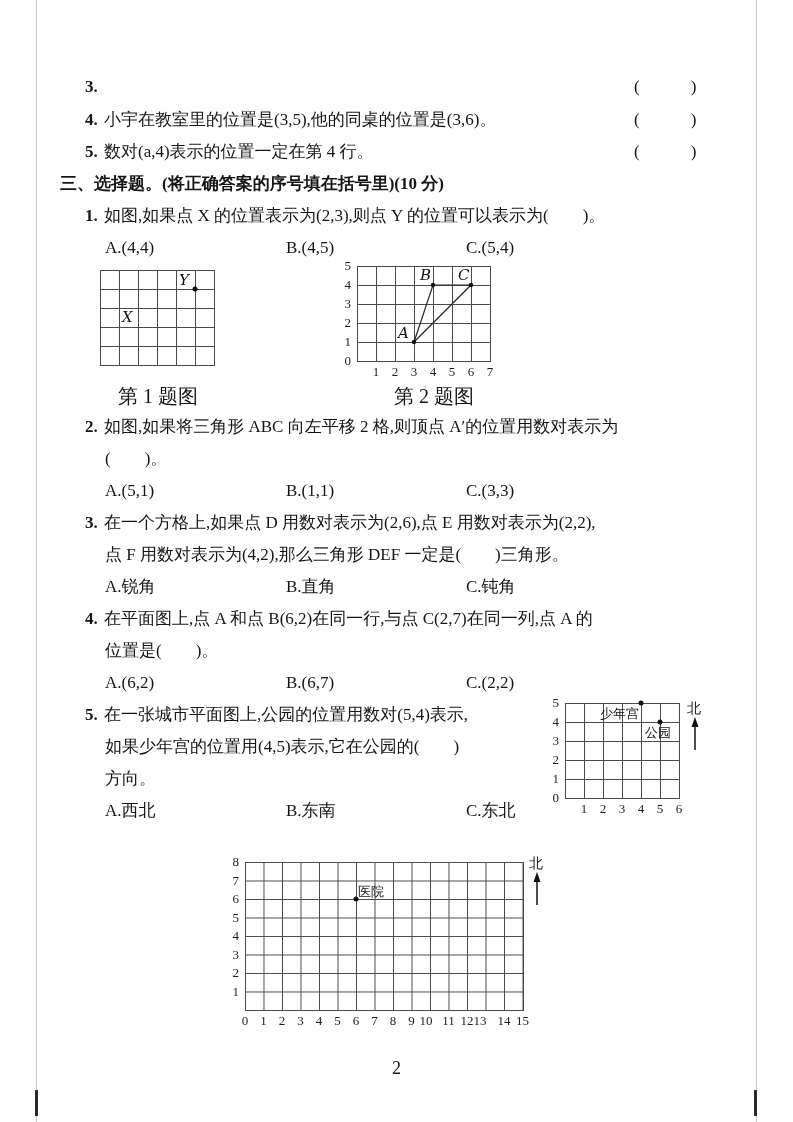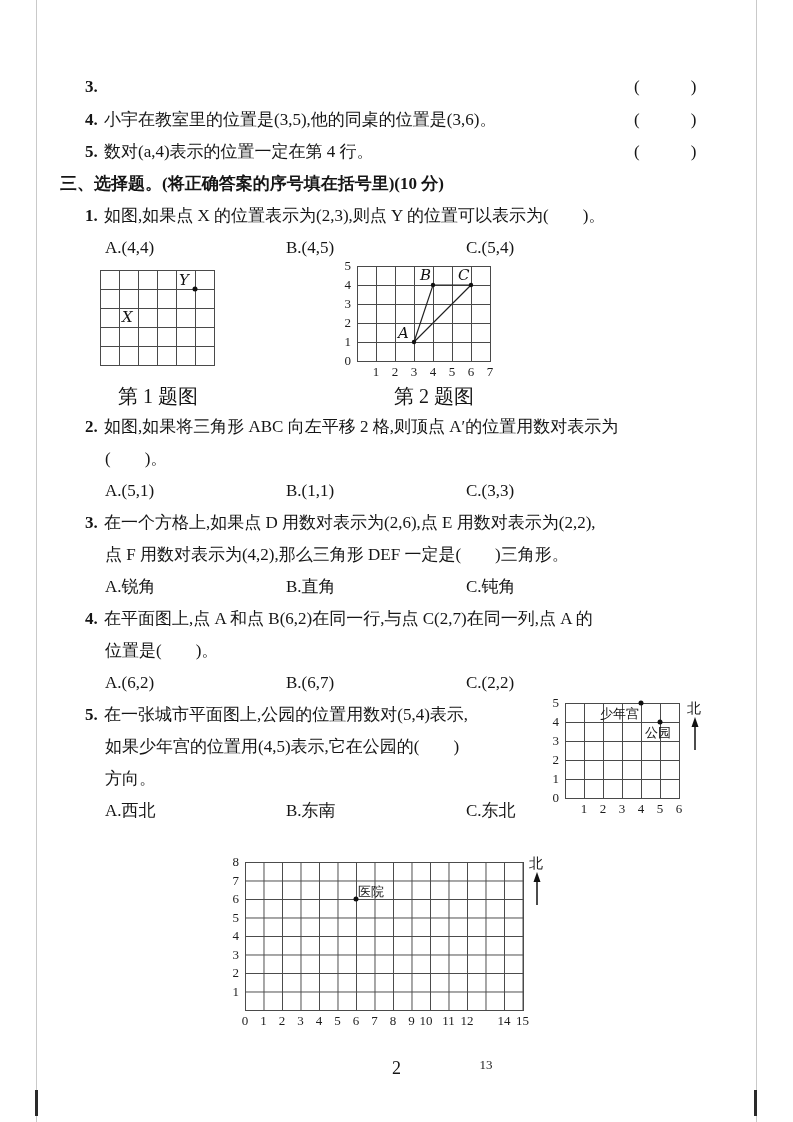--- a/index.html
+++ b/index.html
@@ -171,21 +171,21 @@
       <span style="left: 55.5px;">3</span>
       <span style="left: 74px;">4</span>
       <span style="left: 92.5px;">5</span>
       <span style="left: 111px;">6</span>
       <span style="left: 129.5px;">7</span>
       <span style="left: 148px;">8</span>
       <span style="left: 166.5px;">9</span>
       <span style="left: 181px;">10</span>
       <span style="left: 203.5px;">11</span>
       <span style="left: 222px;">12</span>
-      <span style="left: 241px; margin-top: 44px;">13</span>
+      <span style="left: 235px;">13</span>
       <span style="left: 259px;">14</span>
       <span style="left: 277.5px;">15</span>
     </div>
   <span class="dlabel" style="left:358px;top:883px">医院</span>
   <div class="dot" style="left:356px;top:899px"></div>
   <span class="dlabel" style="left:529px;top:855px;font-size:14px">北</span>
   <svg class="north-arrow" style="left:530px;top:872px" width="14" height="34">
     <line x1="7" y1="33" x2="7" y2="8" stroke="#111" stroke-width="1.5"></line>
     <polygon points="7,0 3.5,10 10.5,10" fill="#111"></polygon>
   </svg>

